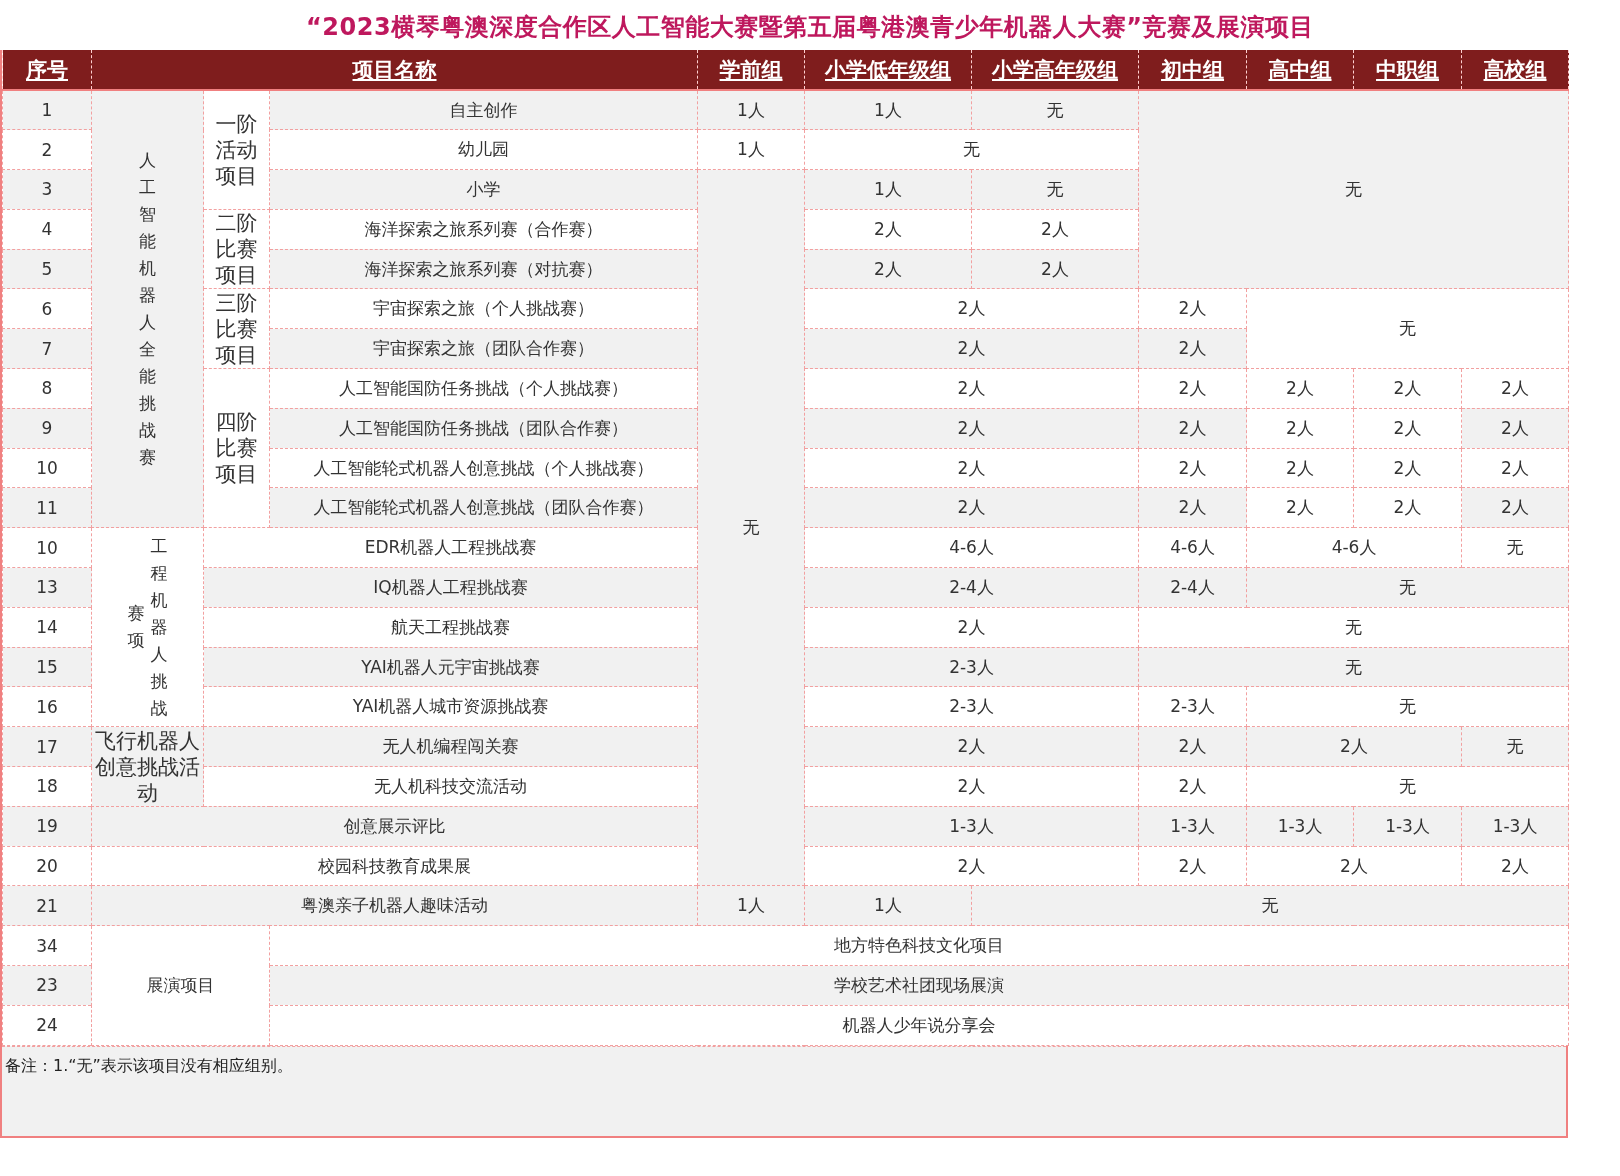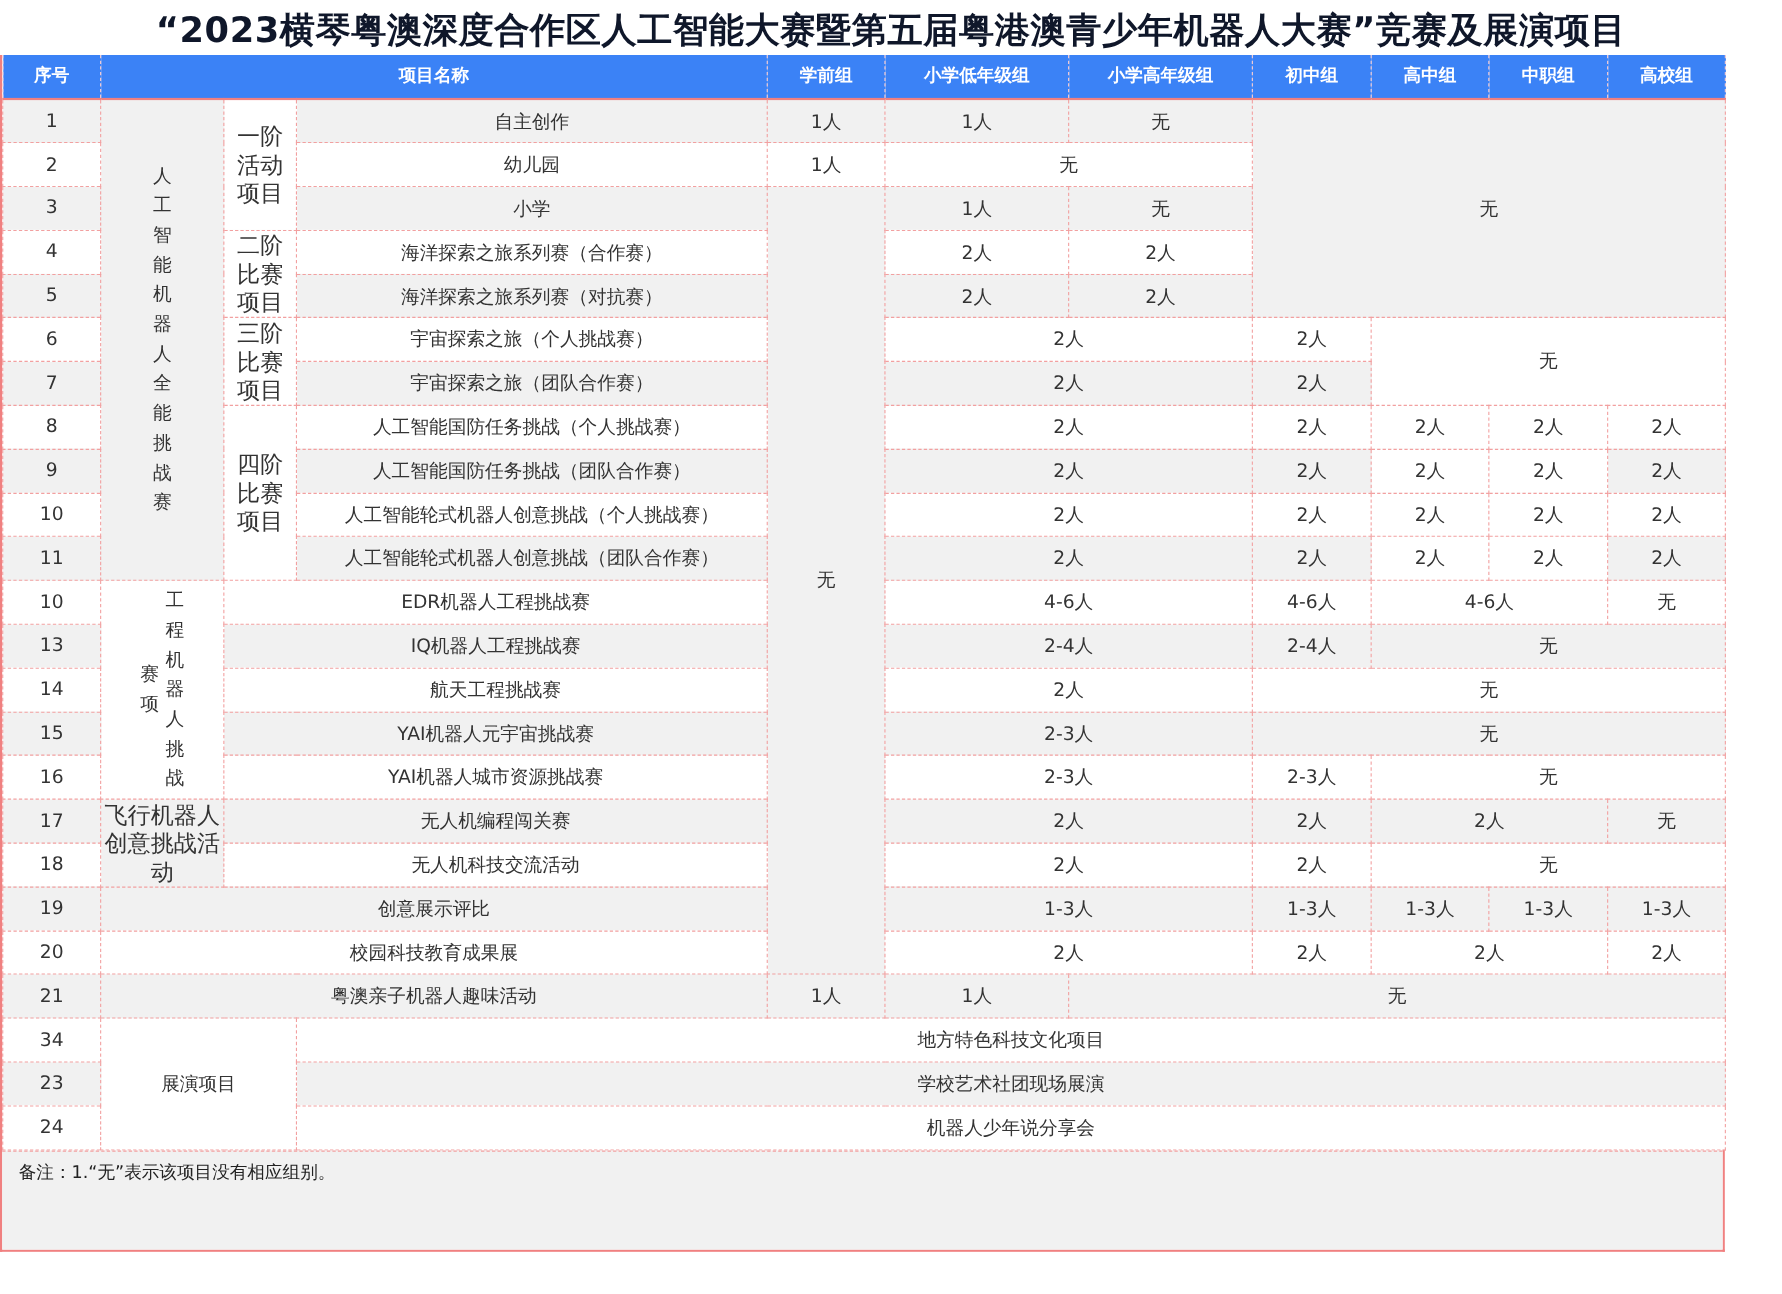--- a/index.html
+++ b/index.html
@@ -1,42 +1,42 @@
 <!DOCTYPE html>
 <html><head>
 <meta charset="utf-8">
 <style>
   * { box-sizing: border-box; margin: 0; padding: 0; }
   html, body { width: 1620px; height: 1176px; background: #ffffff; overflow: hidden; }
   body { font-family: "DejaVu Sans", "Liberation Sans", sans-serif; color: #222; }
   .title {
     height: 50px; line-height: 54px; text-align: center;
-    font-size: 32px; font-weight: bold; color: #0f172a; letter-spacing: 0.5px;
+    font-size: 24px; font-weight: bold; color: #be185d; letter-spacing: 0.5px;
   }
   .wrap { width: 1568px; margin-left: 0; border: 2px solid #f08080; border-top: none; }
   table { width: 1566px; border-collapse: collapse; table-layout: fixed; }
   th, td {
     border: 1px dashed #f2a0a0;
     text-align: center; vertical-align: middle;
     font-size: 17px; color: #333; padding: 0 2px;
   }
   thead th {
-    background: #3b82f6; color: #ffffff; font-weight: bold; font-size: 16px;
+    background: #7f1d1d; color: #ffffff; font-weight: bold; font-size: 21px;
     height: 40px; border-top: none; border-bottom: 2px solid #f08080;
-    border-left: 1px dashed #ffd0d0; border-right: 1px dashed #ffd0d0;
+    border-left: 1px dashed #ffd0d0; border-right: 1px dashed #ffd0d0; text-decoration: underline;
   }
   tbody tr { height: 39.8px; }
   .g { background: #f1f1f1; }
   .w { background: #ffffff; }
   .vert { line-height: 27px; font-size: 17px; }
   .vert span { display: block; }
   .small { font-size: 21px; line-height: 26px; }
   .notes {
     background: #f1f1f1; border-top: 1px dashed #f2a0a0;
-    padding: 4px 2px 2px 15px; font-size: 16px; line-height: 29px; color: #222;
+    padding: 4px 2px 2px 3px; font-size: 16px; line-height: 29px; color: #222;
     height: 90px;
   }
 </style>
 </head>
 <body>
 
 <div class="title">“2023横琴粤澳深度合作区人工智能大赛暨第五届粤港澳青少年机器人大赛”竞赛及展演项目</div>
 
 <div class="wrap">
 <table>

